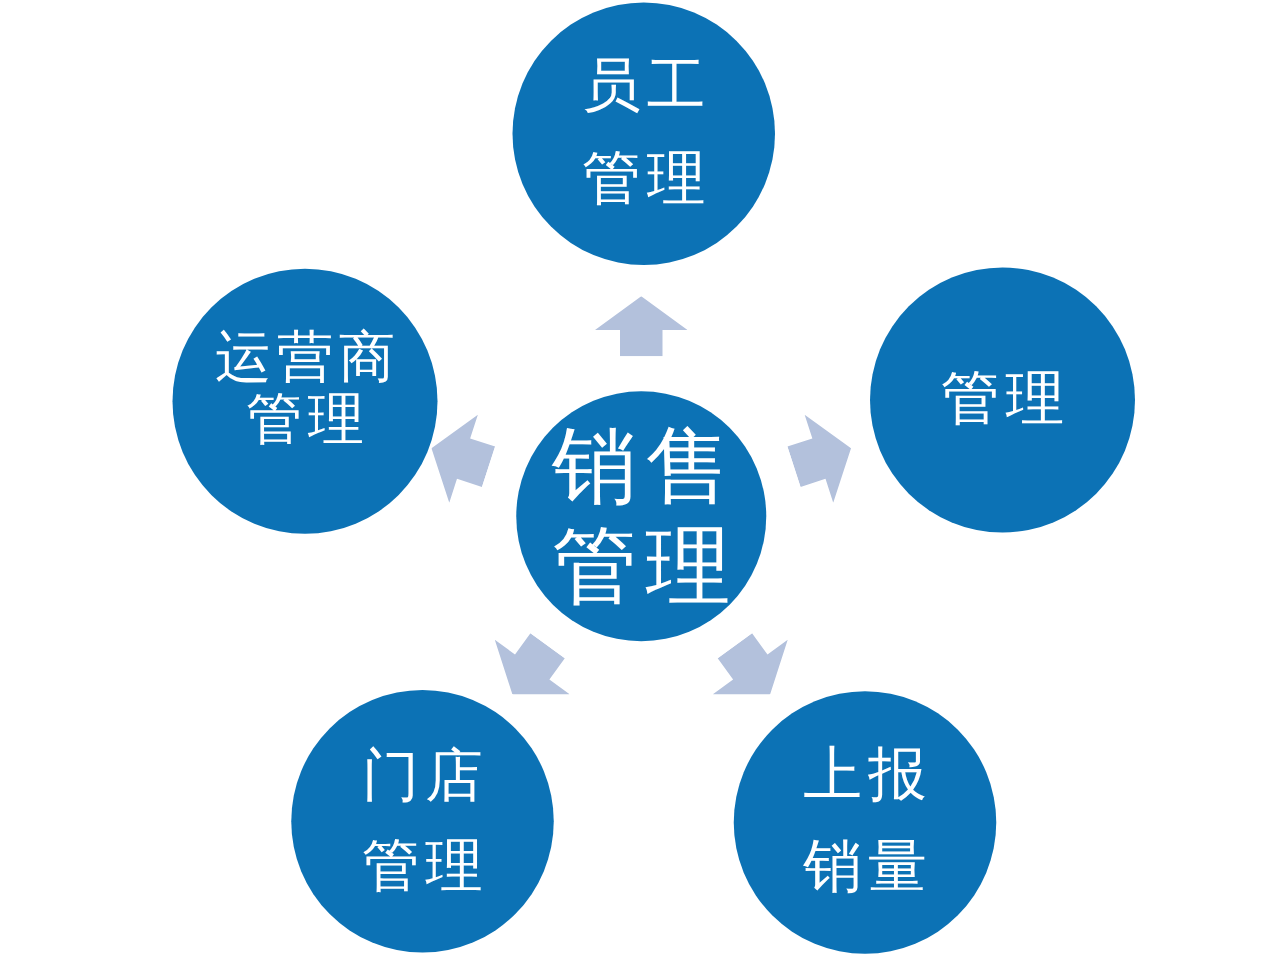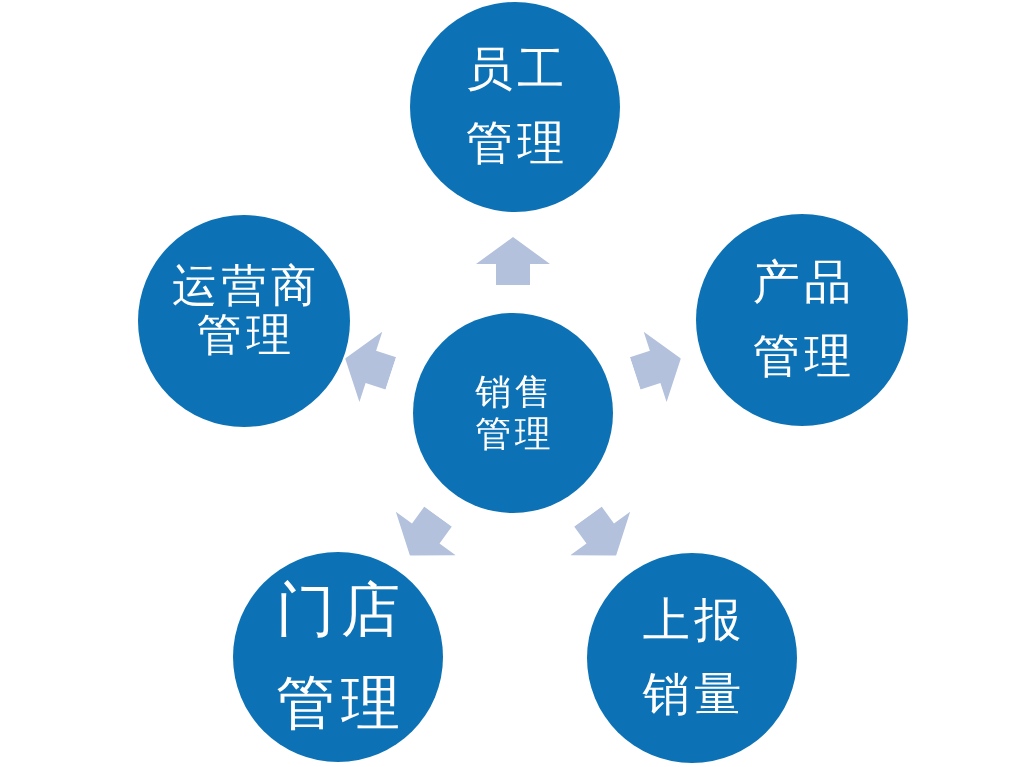--- a/index.html
+++ b/index.html
@@ -29,21 +29,21 @@
   .node .line {
     display: block;
     letter-spacing: 0.1em;
     padding-left: 0.1em; 
     white-space: nowrap;
   }
   
   .node-center {
     left: 413px; top: 313px;
     width: 200px; height: 200px;
-    font-size: 36px;
+    font-size: 68px;
     line-height: 1.18;
   }
   
   .node-top {
     left: 410px; top: 2px;
     width: 210px; height: 210px;
     font-size: 47px;
     line-height: 1.57;
   }
   .node-left {
@@ -55,21 +55,21 @@
   .node-left .inner { transform: translateY(-10px); }
   .node-right {
     left: 696px; top: 214px;
     width: 212px; height: 212px;
     font-size: 47px;
     line-height: 1.57;
   }
   .node-bl {
     left: 233px; top: 552px;
     width: 210px; height: 210px;
-    font-size: 59px;
+    font-size: 46px;
     line-height: 1.57;
   }
   .node-br {
     left: 587px; top: 553px;
     width: 210px; height: 210px;
     font-size: 47px;
     line-height: 1.57;
   }
   .arrow {
     position: absolute;
@@ -109,21 +109,20 @@
   </div>
 
   <div class="node node-left">
     <div class="inner">
       <span class="line">运营商</span>
       <span class="line">管理</span>
     </div>
   </div>
 
   <div class="node node-right">
-    <span class="line">产品</span>
     <span class="line">管理</span>
   </div>
 
   <div class="node node-bl">
     <span class="line">门店</span>
     <span class="line">管理</span>
   </div>
 
   <div class="node node-br">
     <span class="line">上报</span>

